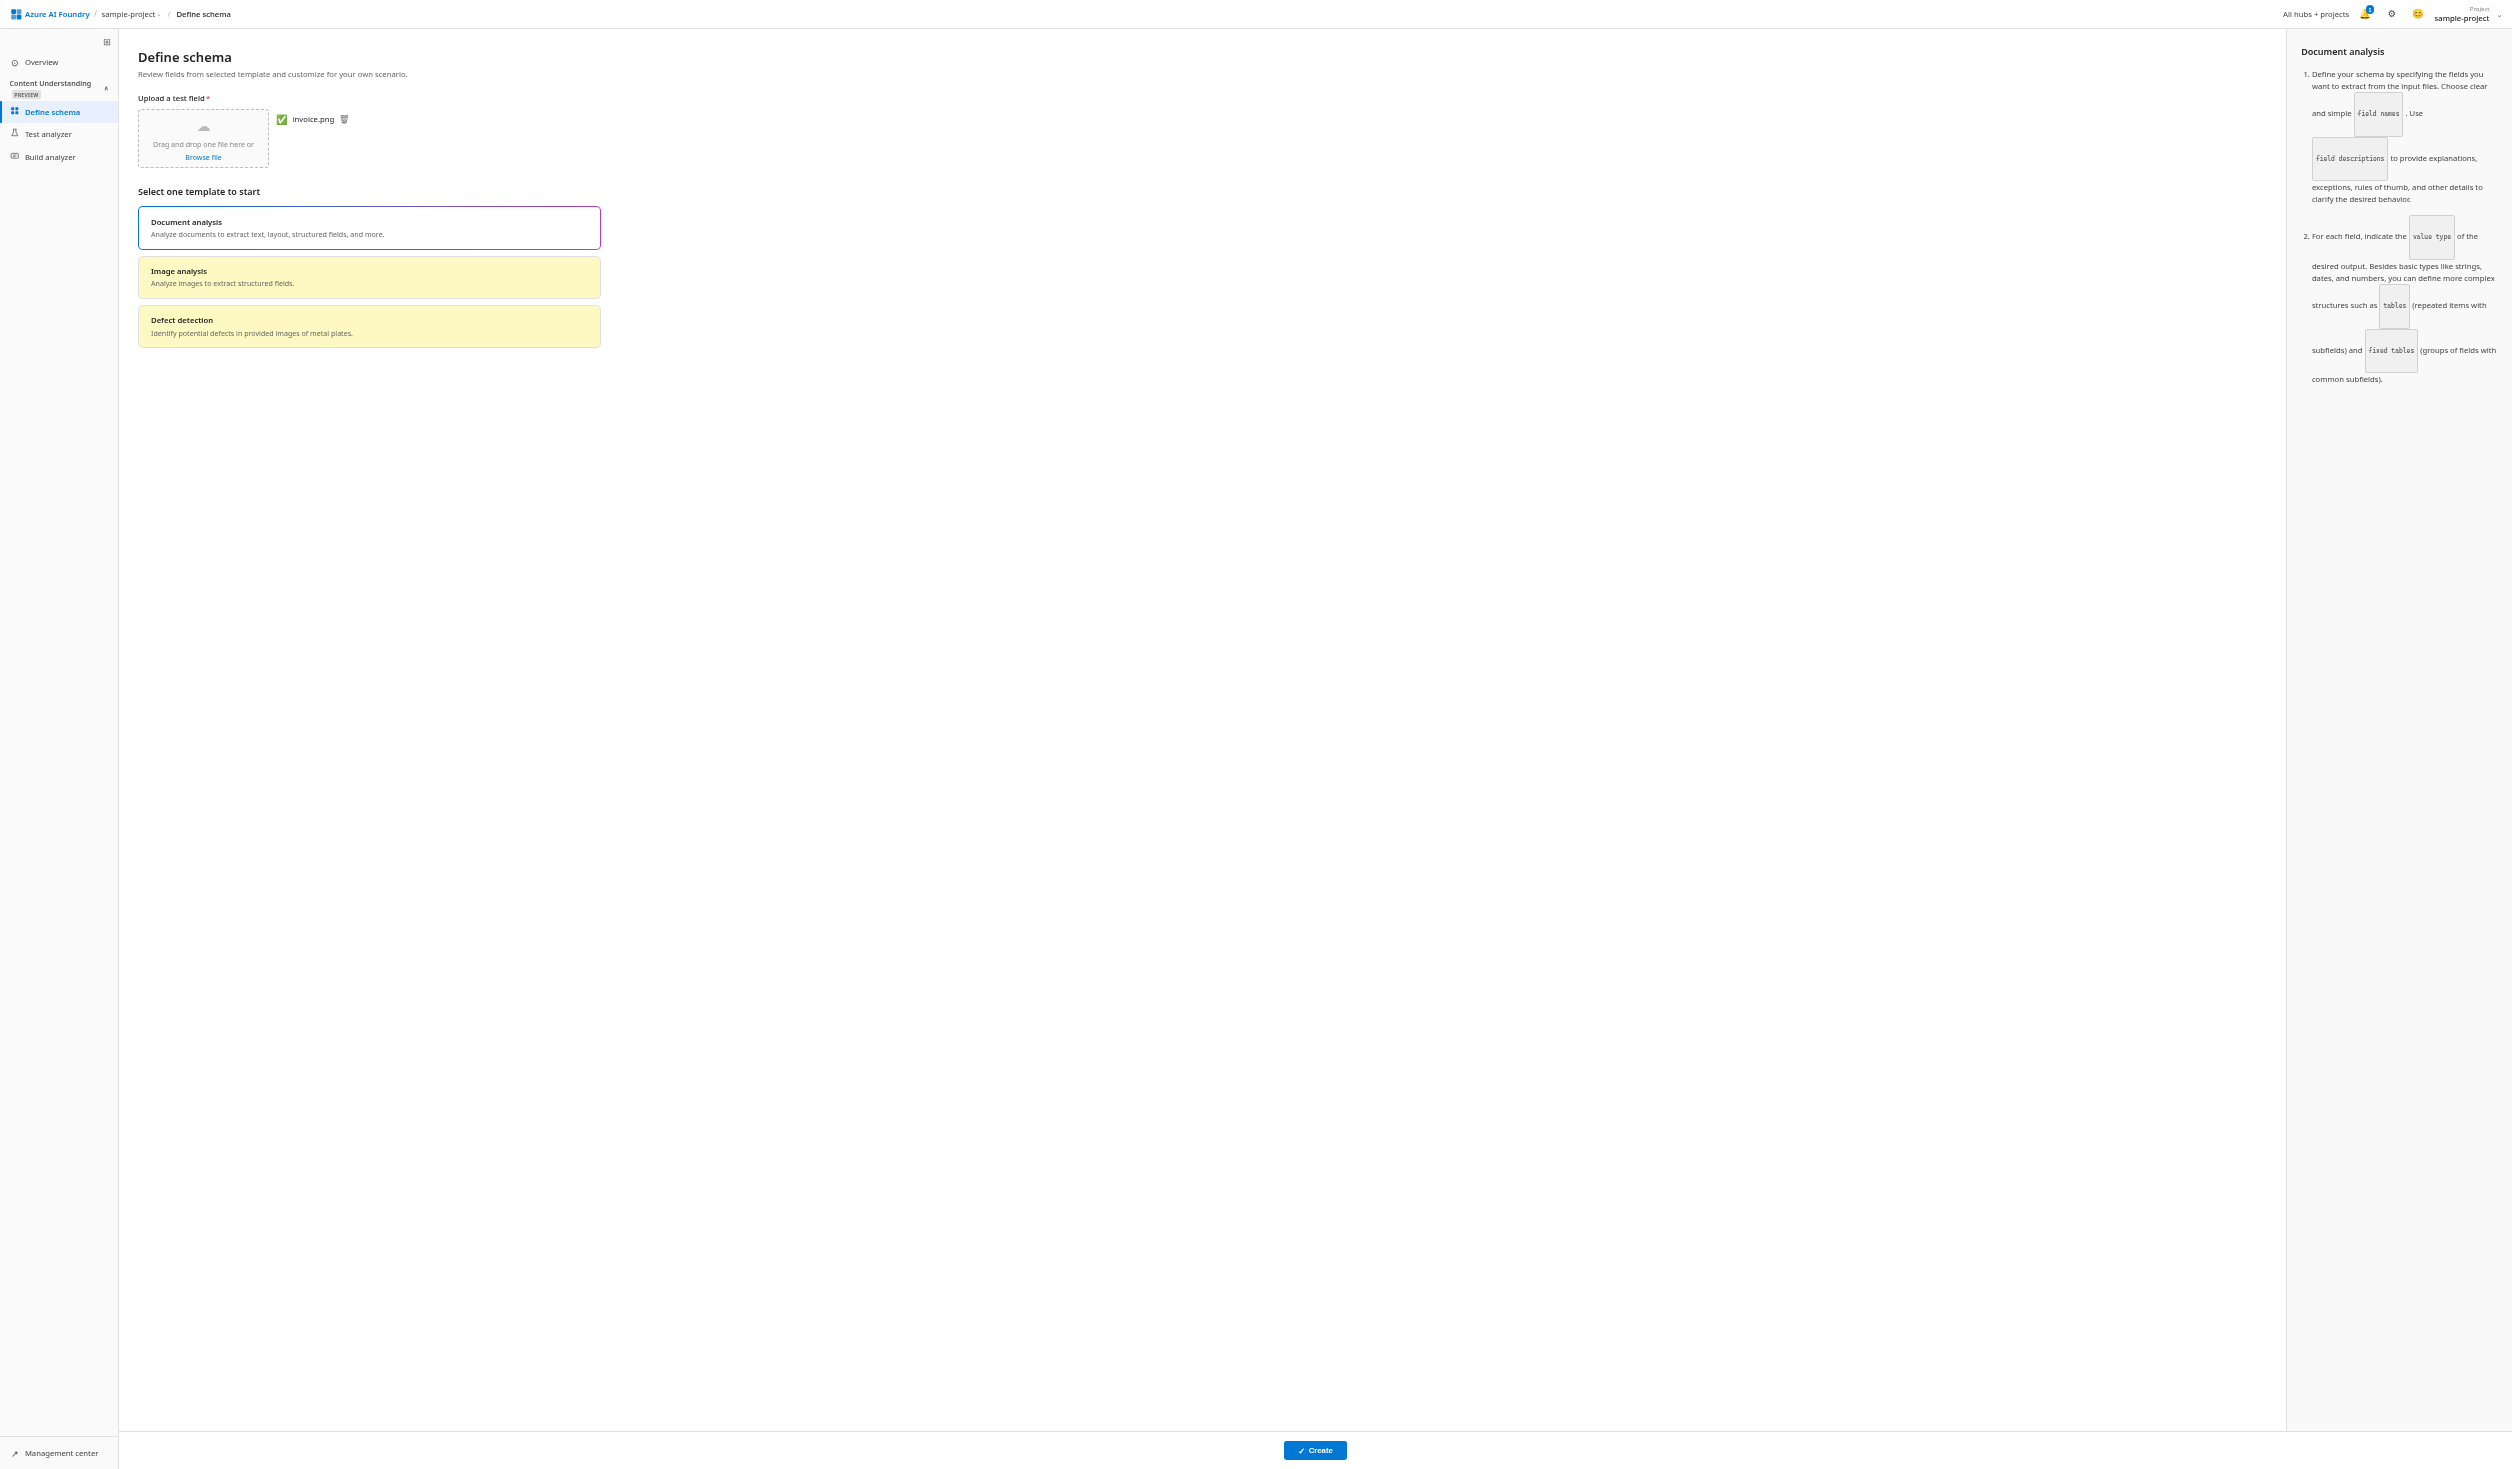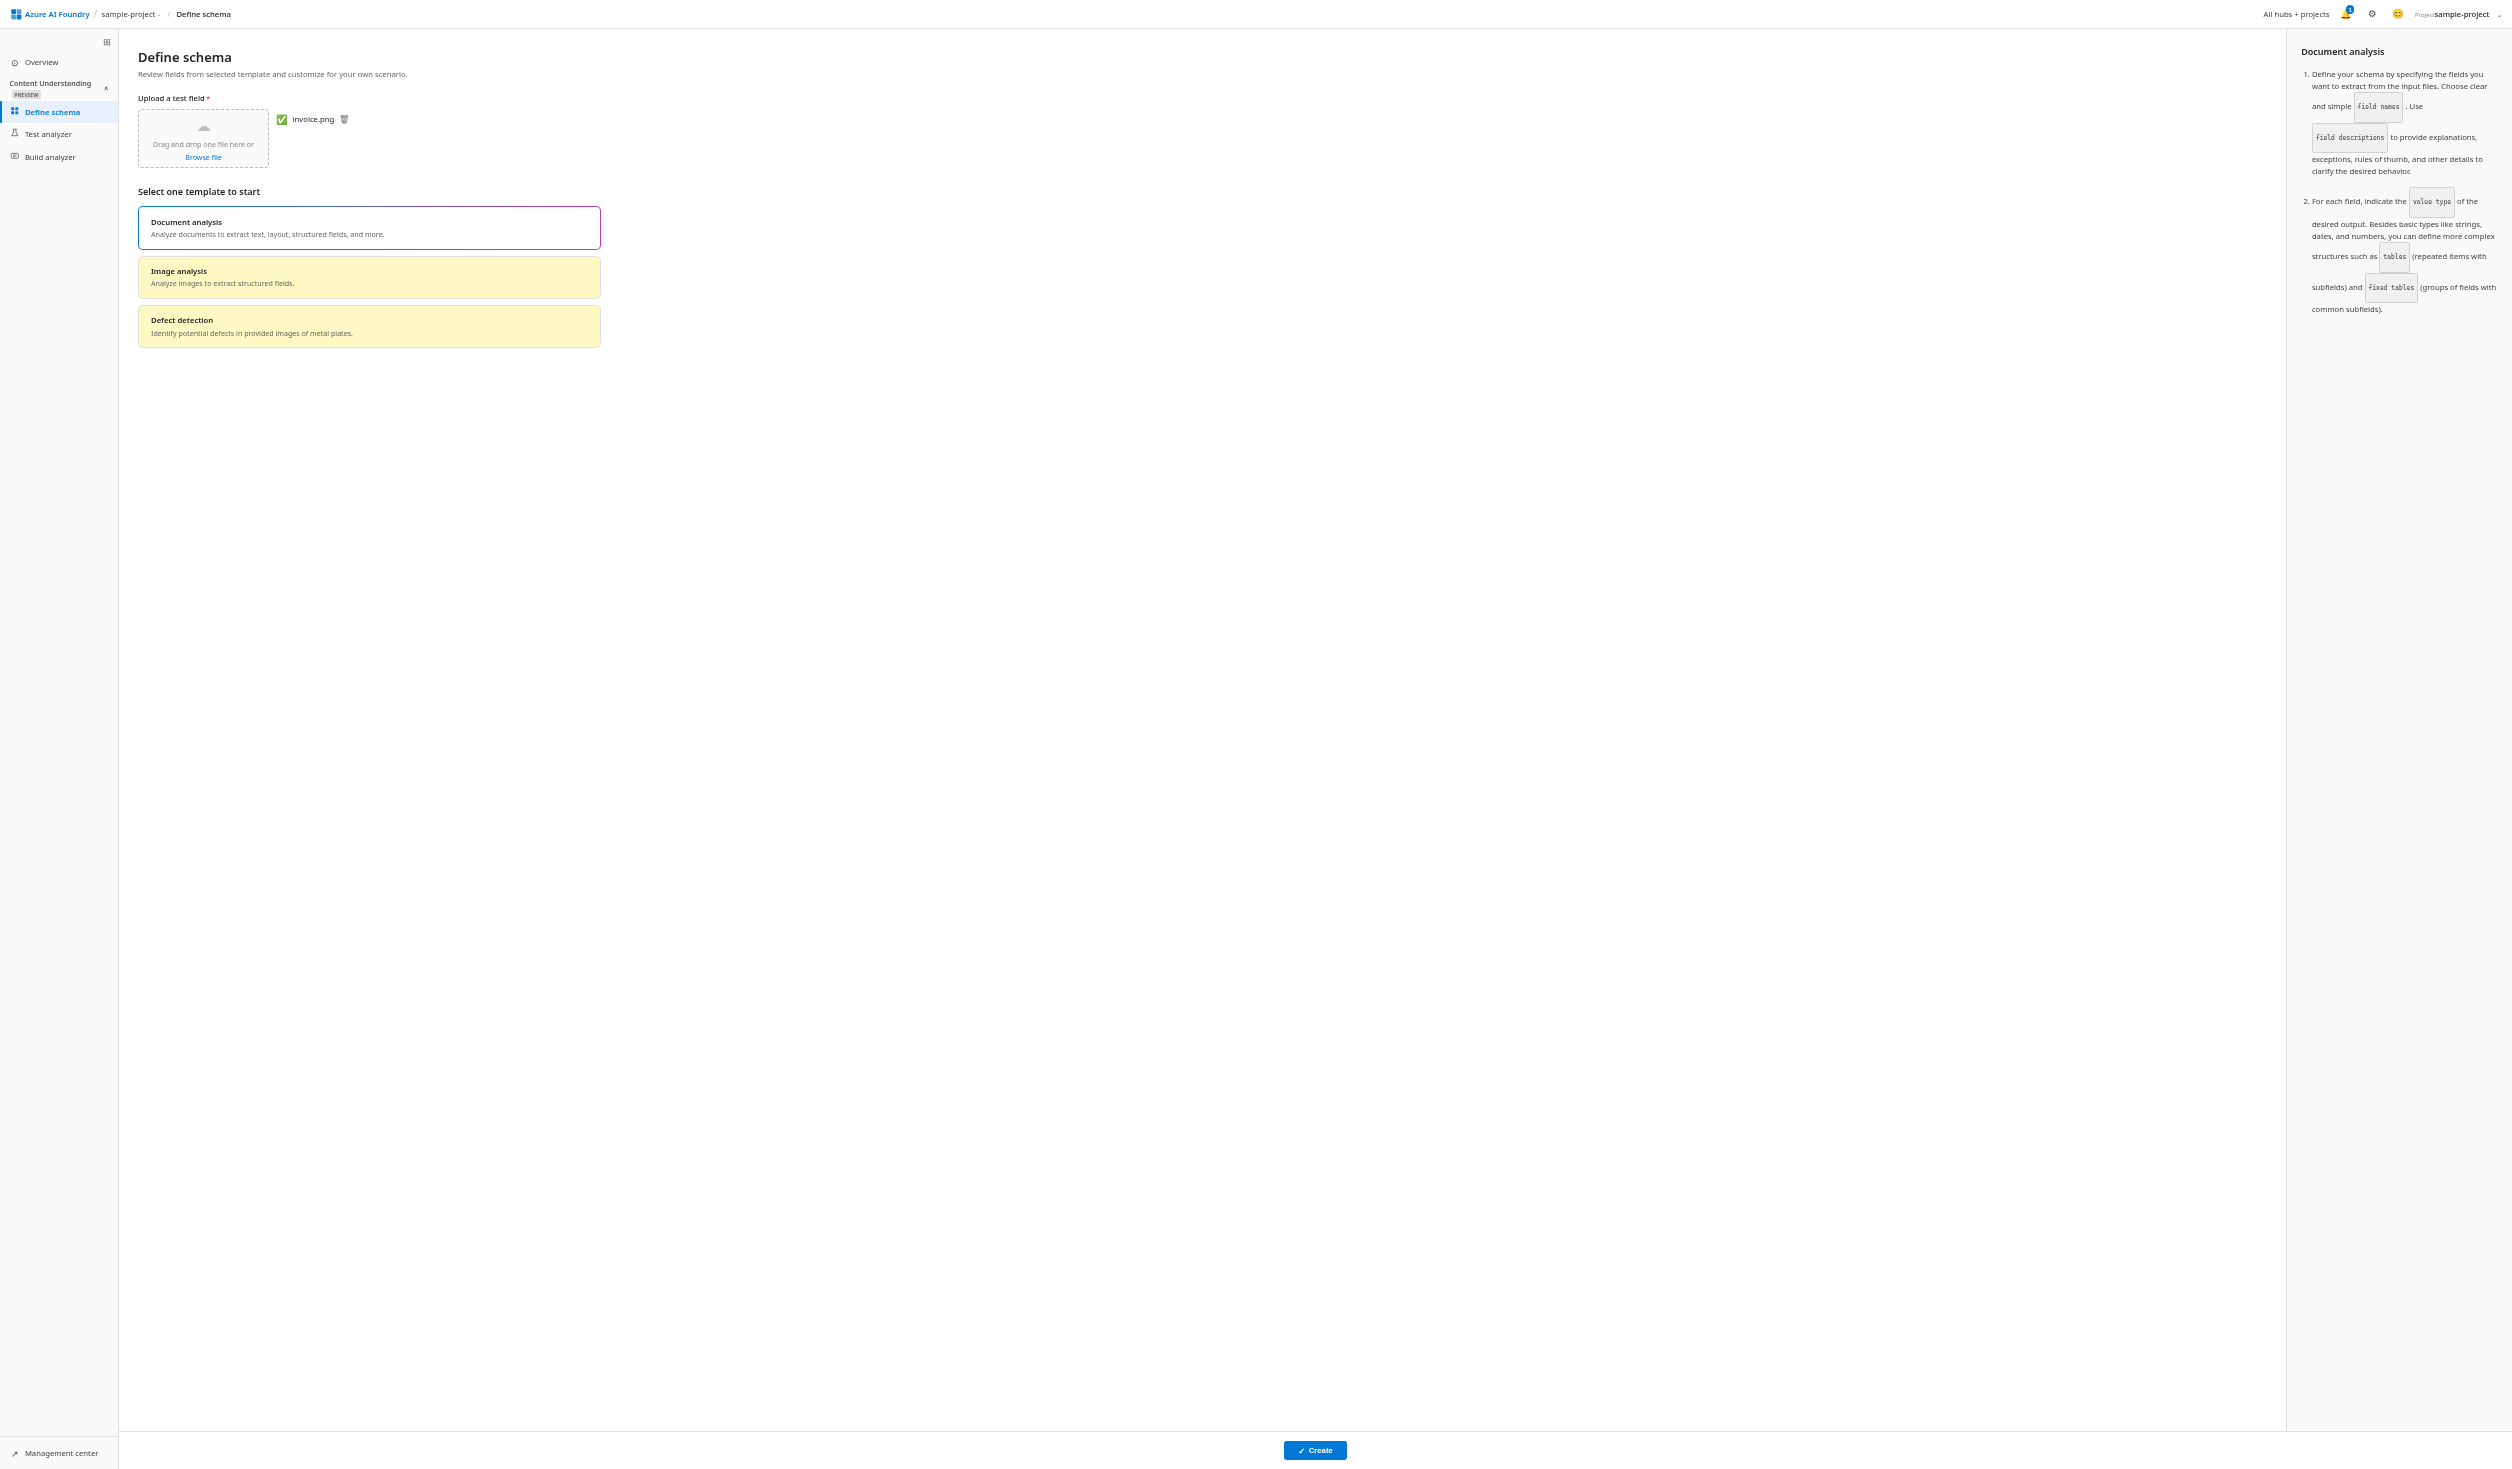--- a/index.html
+++ b/index.html
@@ -36,21 +36,21 @@
       display: flex; align-items: center; justify-content: center;
       cursor: pointer; border: none; background: transparent;
       color: #424242; font-size: 9.5px; position: relative;
     }
     .notif-badge {
       position: absolute; top: 1.2px; right: 1.2px;
       background: #0078d4; color: white; border-radius: 50%;
       width: 8.3px; height: 8.3px; font-size: 5.3px; display: flex; align-items: center; justify-content: center;
       font-weight: 700;
     }
-    .project-info { display: flex; flex-direction: row; align-items: flex-end; font-size: 6.5px; color: #666; cursor: pointer; }
+    .project-info { display: flex; flex-direction: column; align-items: flex-end; font-size: 6.5px; color: #666; cursor: pointer; }
     .project-info .proj-label { font-size: 6px; color: #888; }
     .project-info .proj-name { font-size: 7.7px; color: #242424; font-weight: 500; }
     .topnav-chevron { color: #666; cursor: pointer; font-size: 7.1px; }
 
     
     .main-layout { display: flex; flex: 1; overflow: hidden; }
 
     
     .sidebar {
       width: 119px;
@@ -178,21 +178,21 @@
       padding: 16.6px 14.2px;
     }
     .right-panel-title { font-size: 9px; font-weight: 600; margin-bottom: 9.5px; }
     .right-panel ol { padding-left: 10.7px; display: flex; flex-direction: column; gap: 9.5px; }
     .right-panel li { font-size: 7.7px; color: #424242; line-height: 1.6; }
     .code-tag {
       display: inline-block;
       background: #f0f0f0;
       border: 0.6px solid #d0d0d0;
       border-radius: 1.8px;
-      padding: 9px 3px;
+      padding: 16px 3px;
       font-family: 'Cascadia Code', 'Consolas', monospace;
       font-size: 6.5px;
       color: #555;
     }
 
     
     .create-bar {
       position: fixed;
       bottom: 0;
       left: 119px;

